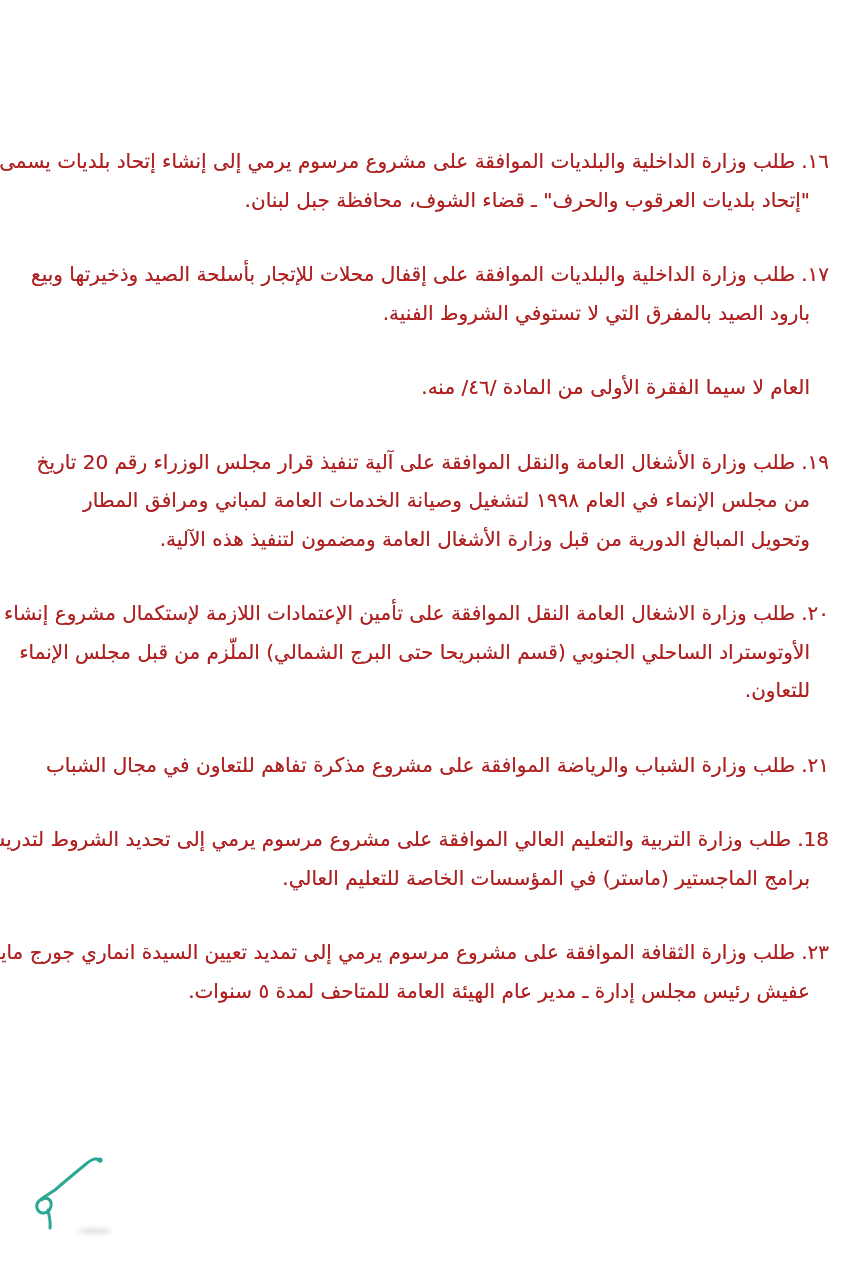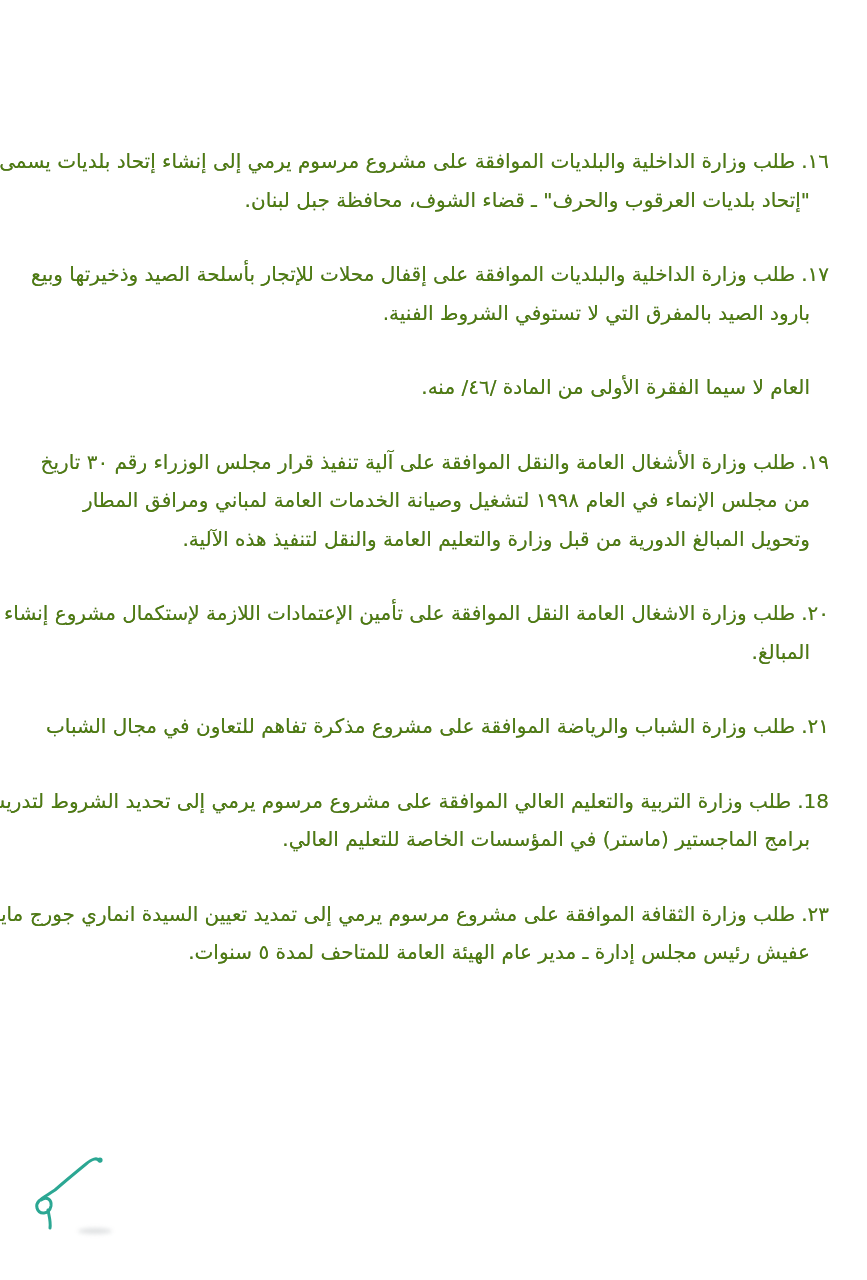--- a/index.html
+++ b/index.html
@@ -14,21 +14,21 @@
     width: 867px; height: 1280px;
     background: #ffffff;
     direction: rtl;
   }
   .doc {
     position: absolute;
     top: 142px;
     right: 38px;
     left: 83px;
     direction: rtl;
-    color: #4d7c0f;
+    color: #b91c1c;
     font-size: 20px;
     line-height: 38.5px;
     text-shadow: 0 0 0.5px rgba(40,40,40,0.55);
   }
   .item { margin-bottom: 36px; }
   .line {
     white-space: nowrap;
     text-align: justify;
     text-align-last: justify;
   }
@@ -68,27 +68,28 @@
         <div class="line cont last">"إتحاد بلديات العرقوب والحرف" ـ قضاء الشوف، محافظة جبل لبنان.</div>
       </div>
       <div class="item">
         <div class="line"><span class="num">١٧.</span><span>طلب وزارة الداخلية والبلديات الموافقة على إقفال محلات للإتجار بأسلحة الصيد وذخيرتها وبيع</span></div>
         <div class="line cont last">بارود الصيد بالمفرق التي لا تستوفي الشروط الفنية.</div>
       </div>
       <div class="item">
         <div class="line cont last">العام لا سيما الفقرة الأولى من المادة /٤٦/ منه.</div>
       </div>
       <div class="item">
-        <div class="line"><span class="num">١٩.</span><span>طلب وزارة الأشغال العامة والنقل الموافقة على آلية تنفيذ قرار مجلس الوزراء رقم ٣٠ تاريخ</span></div>
+        <div class="line"><span class="num">١٩.</span><span>طلب وزارة الأشغال العامة والنقل الموافقة على آلية تنفيذ قرار مجلس الوزراء رقم 20 تاريخ</span></div>
         <div class="line cont">من مجلس الإنماء في العام ١٩٩٨ لتشغيل وصيانة الخدمات العامة لمباني ومرافق المطار</div>
-        <div class="line cont last">وتحويل المبالغ الدورية من قبل وزارة والتعليم العامة والنقل لتنفيذ هذه الآلية.</div>
+        <div class="line cont last">وتحويل المبالغ الدورية من قبل وزارة الأشغال العامة ومضمون لتنفيذ هذه الآلية.</div>
       </div>
       <div class="item">
         <div class="line"><span class="num">٢٠.</span><span>طلب وزارة الاشغال العامة النقل الموافقة على تأمين الإعتمادات اللازمة لإستكمال مشروع إنشاء</span></div>
-        <div class="line cont last">المبالغ.</div>
+        <div class="line cont">الأوتوستراد الساحلي الجنوبي (قسم الشبريحا حتى البرج الشمالي) الملّزم من قبل مجلس الإنماء</div>
+        <div class="line cont last">للتعاون.</div>
       </div>
       <div class="item">
         <div class="line"><span class="num">٢١.</span><span>طلب وزارة الشباب والرياضة الموافقة على مشروع مذكرة تفاهم للتعاون في مجال الشباب</span></div>
       </div>
       <div class="item">
         <div class="line"><span class="num">18.</span><span>طلب وزارة التربية والتعليم العالي الموافقة على مشروع مرسوم يرمي إلى تحديد الشروط لتدريس</span></div>
         <div class="line cont last">برامج الماجستير (ماستر) في المؤسسات الخاصة للتعليم العالي.</div>
       </div>
       <div class="item">
         <div class="line"><span class="num">٢٣.</span><span>طلب وزارة الثقافة الموافقة على مشروع مرسوم يرمي إلى تمديد تعيين السيدة انماري جورج مايلا</span></div>

